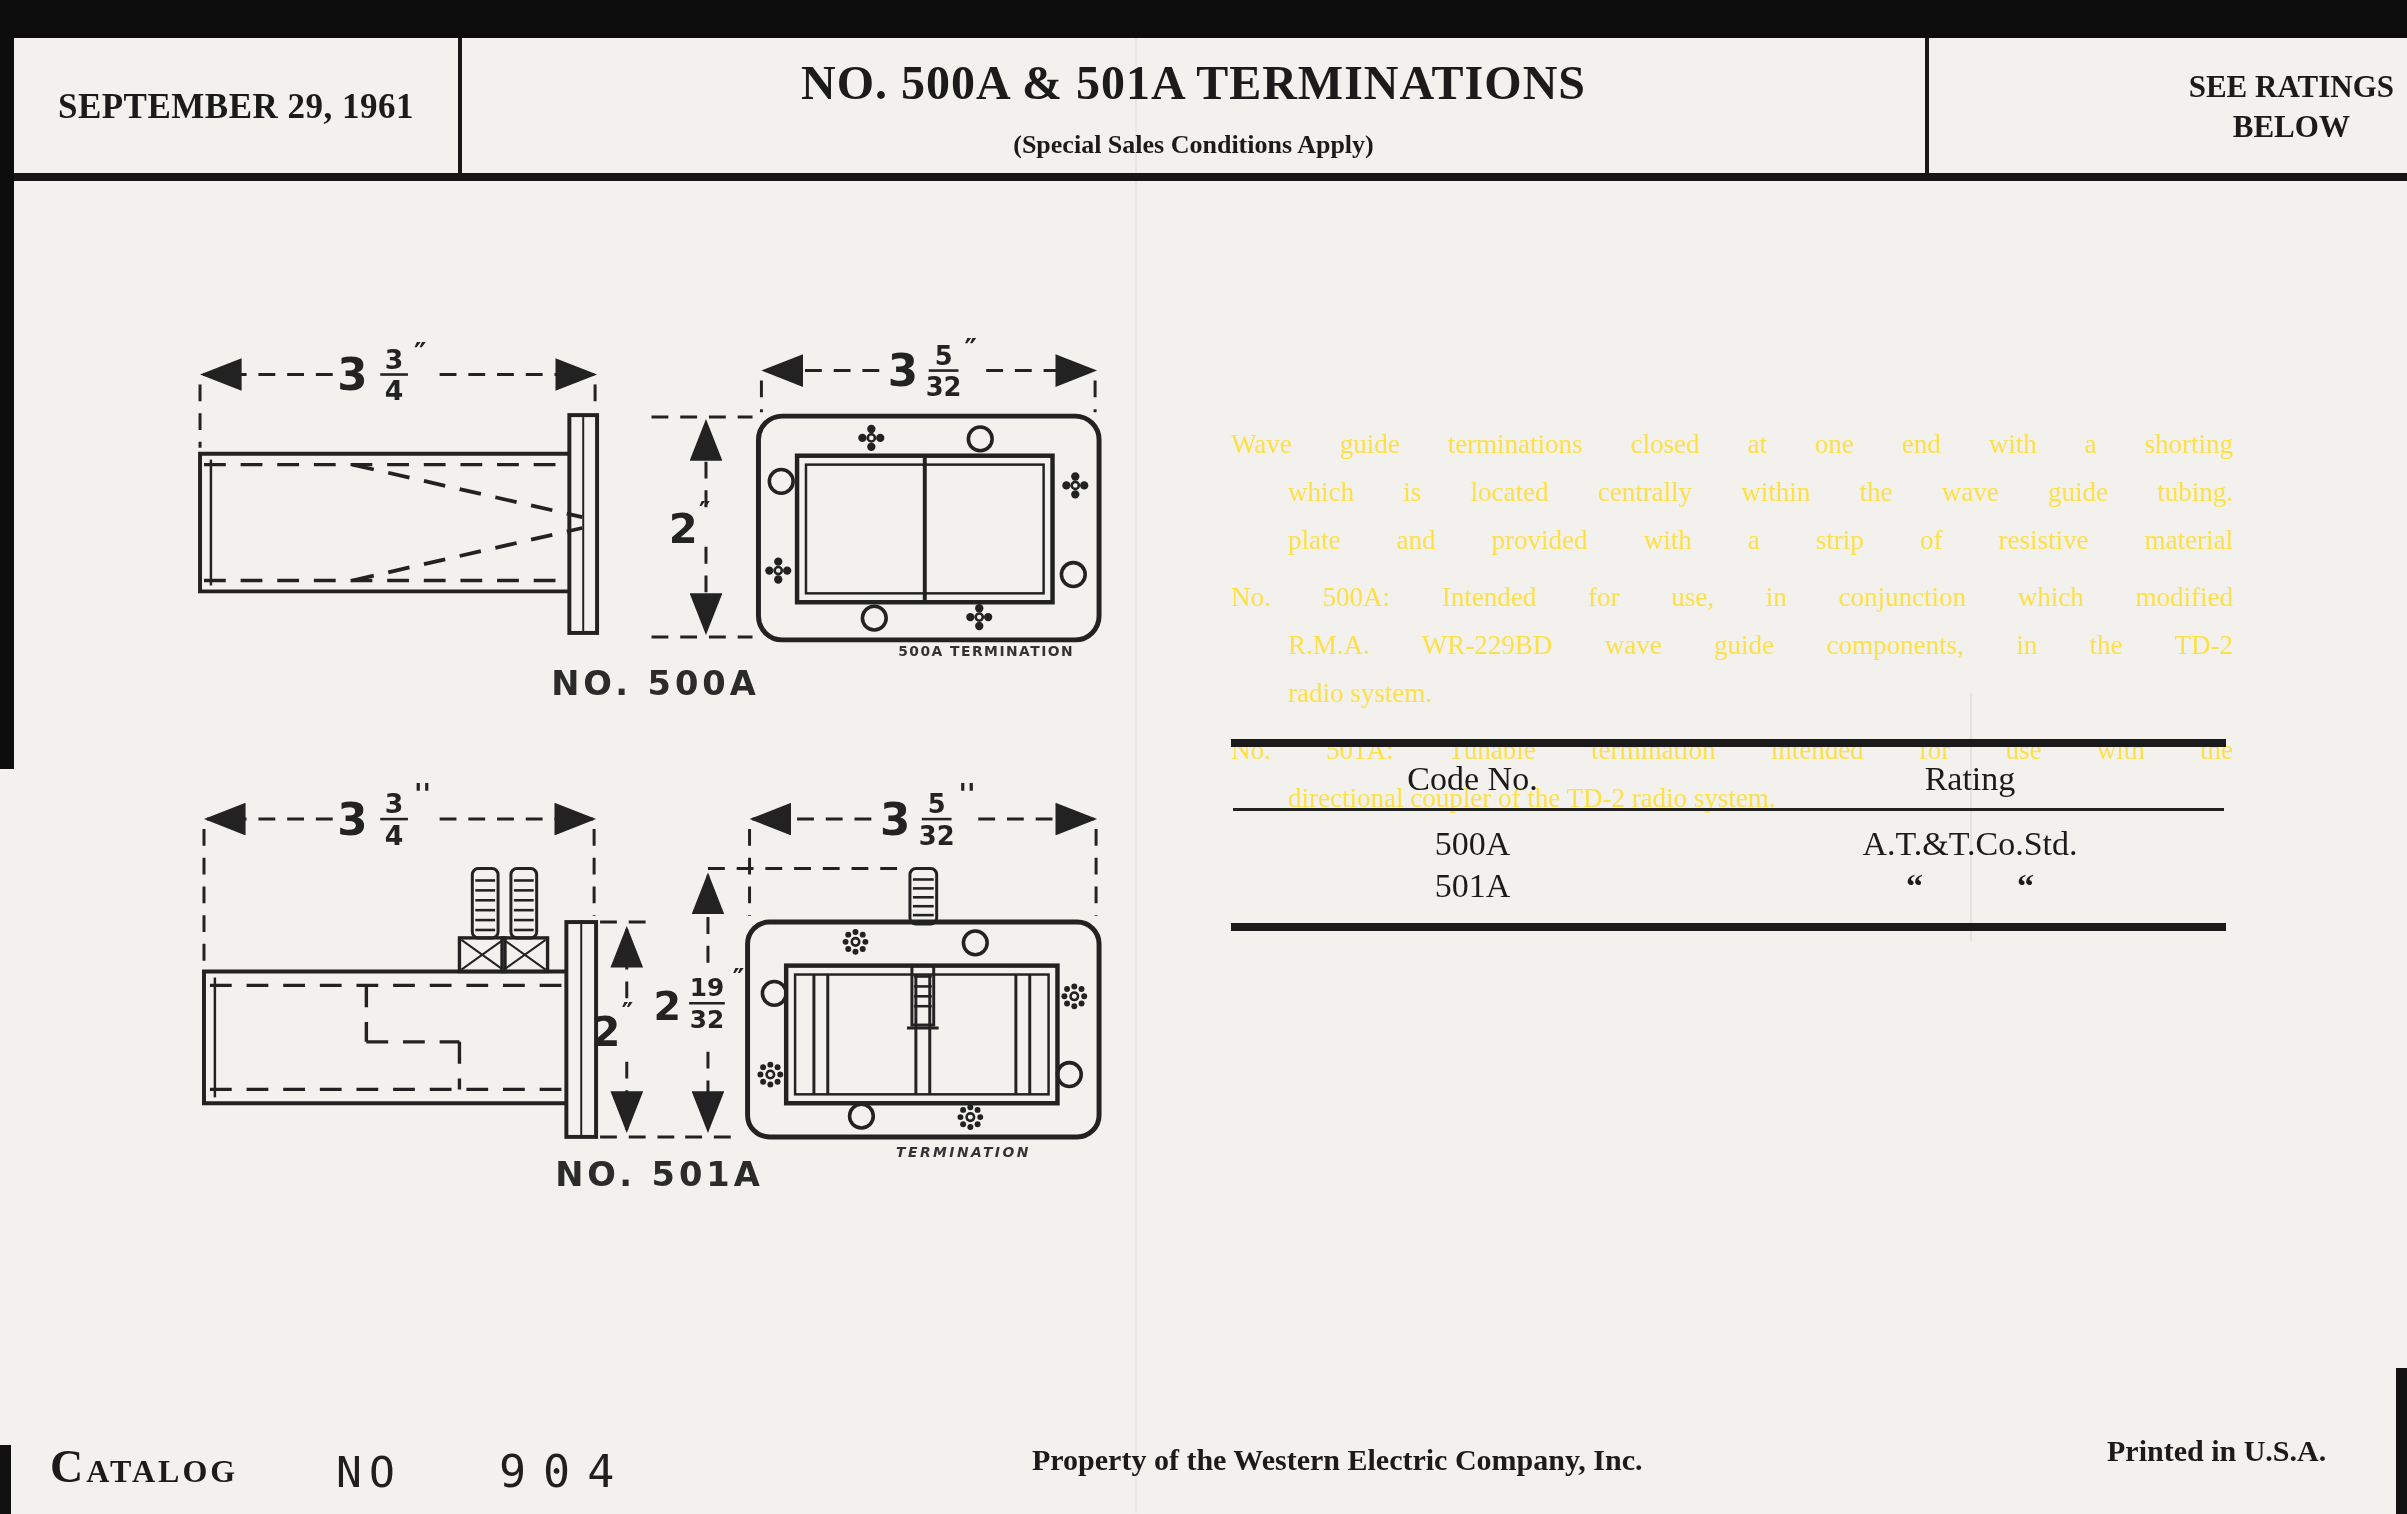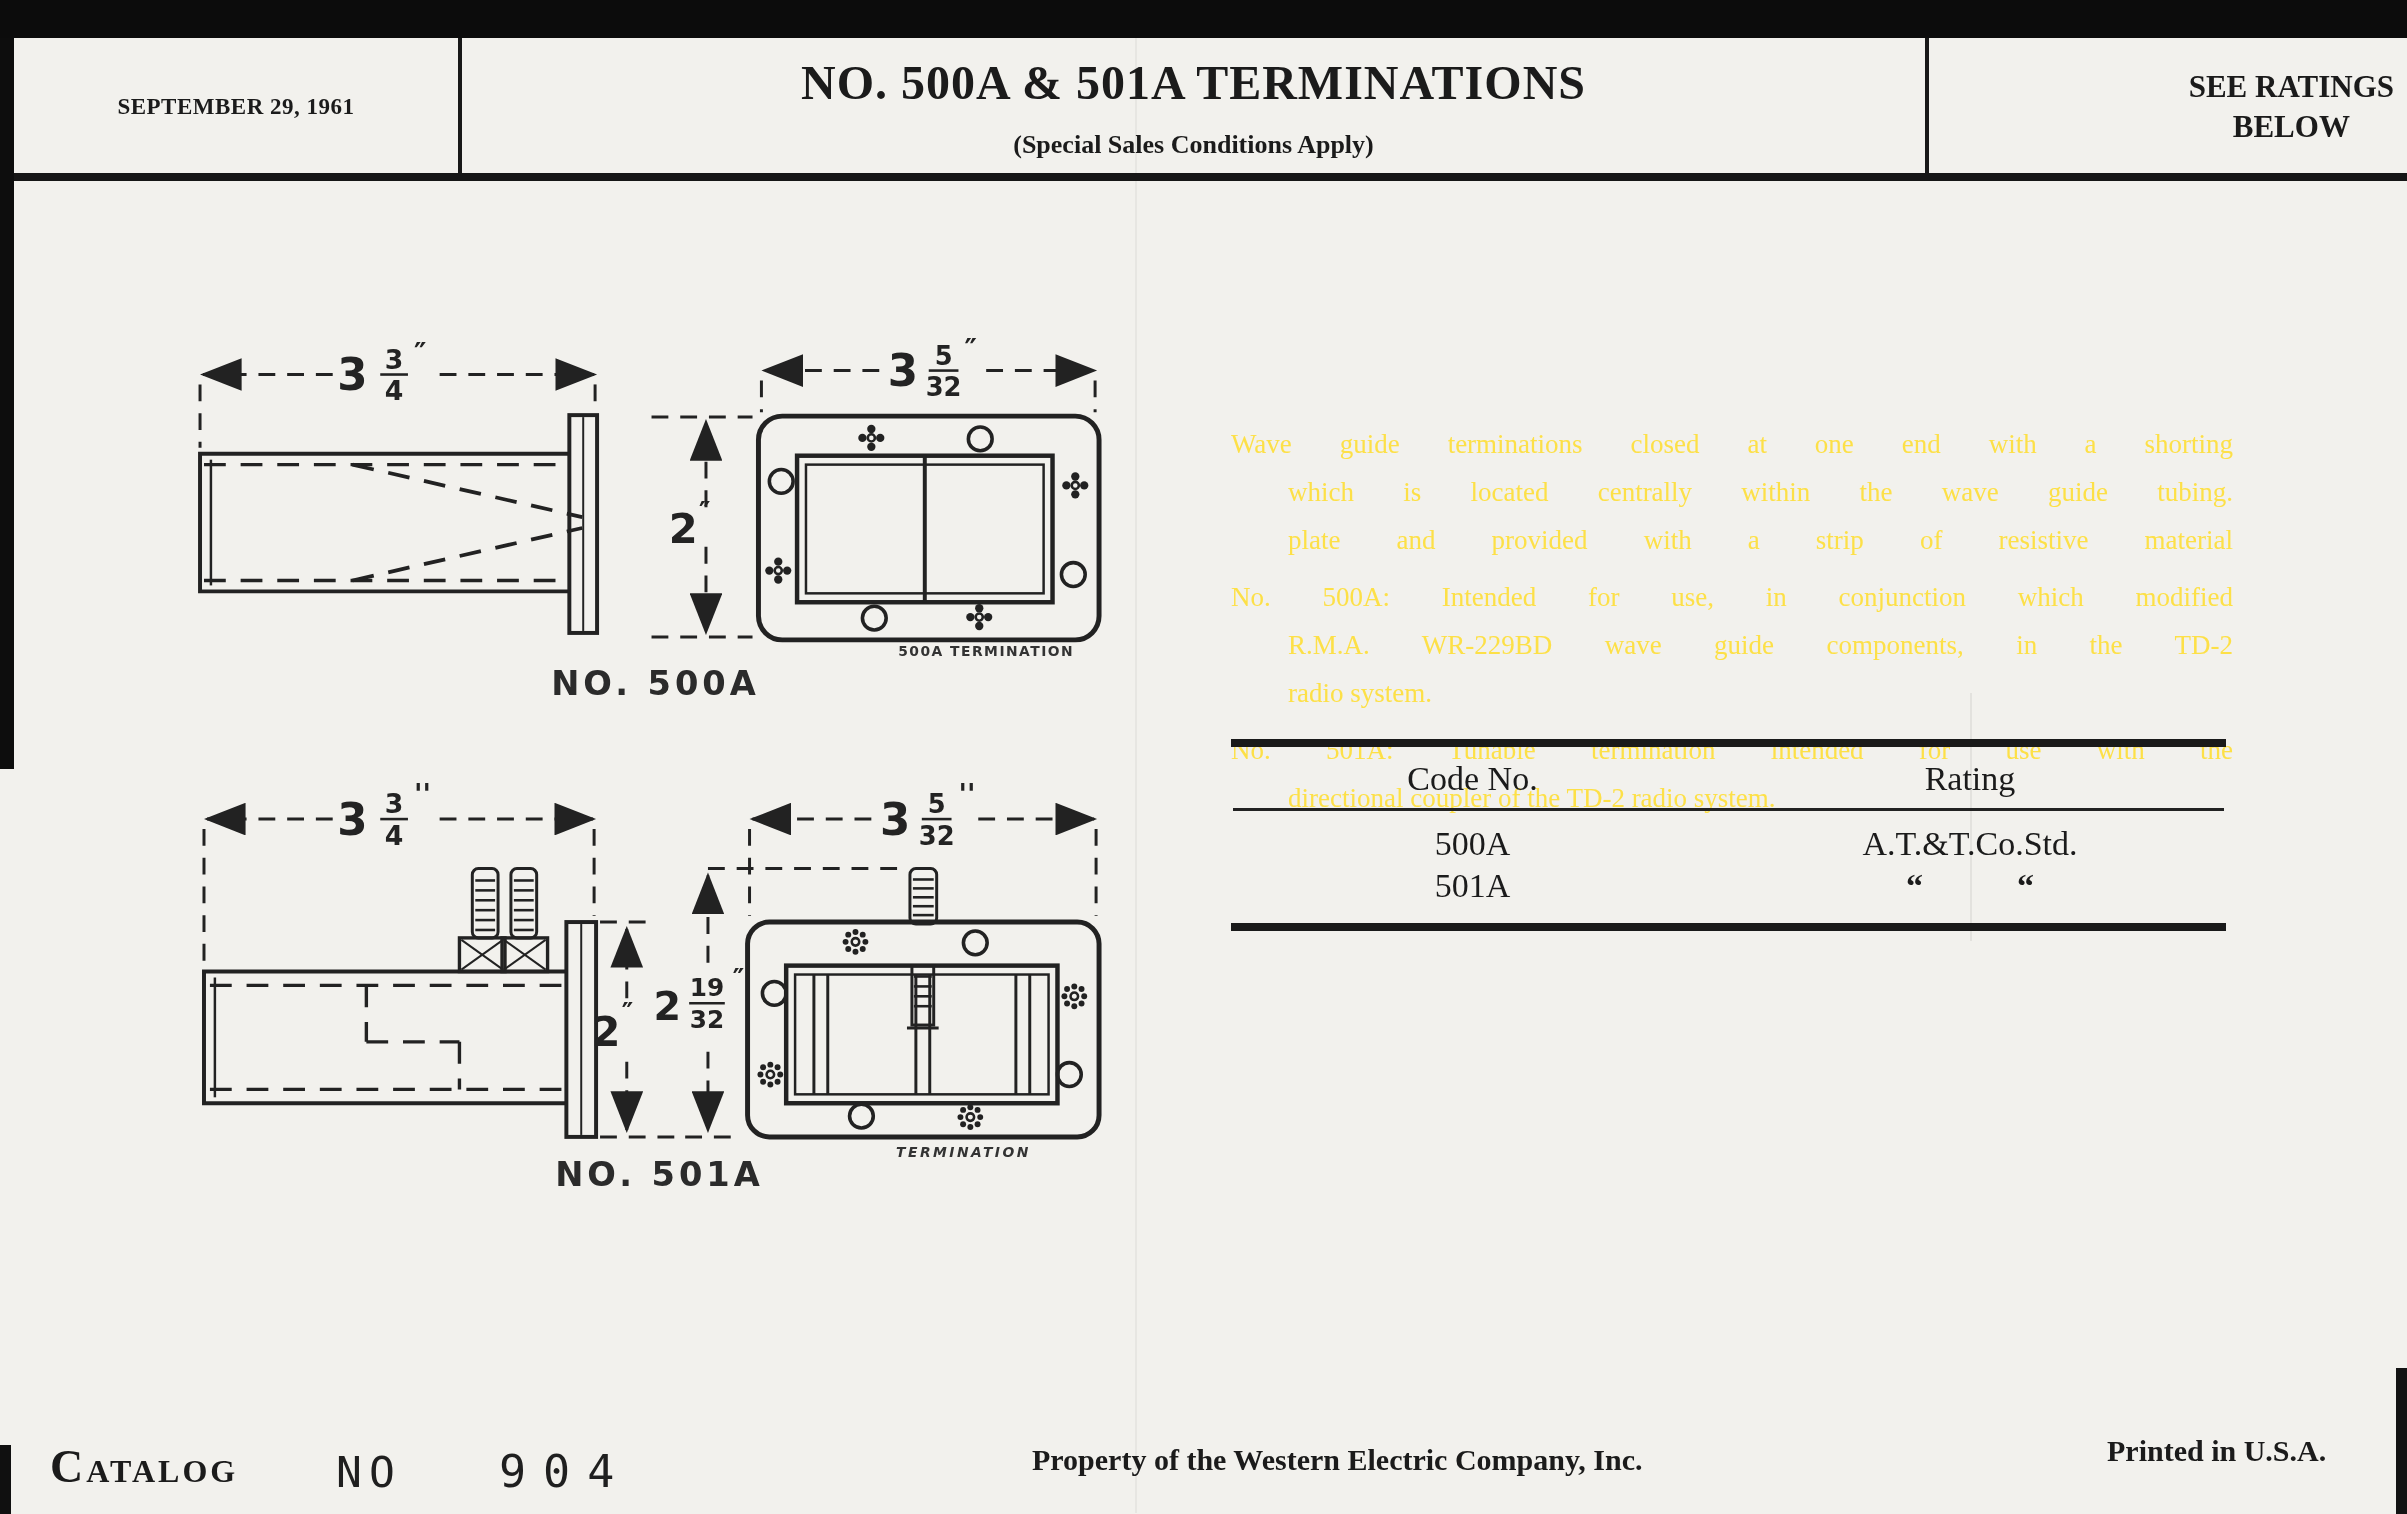--- a/index.html
+++ b/index.html
@@ -11,21 +11,21 @@
   .scan-left{position:absolute;left:0;top:38px;width:14px;height:731px;background:#0d0d0d;}
   .scan-left-low{position:absolute;left:0;top:1445px;width:11px;height:69px;background:#101010;}
   .scan-right-low{position:absolute;left:2396px;top:1368px;width:12px;height:147px;background:#131313;}
   .streak{position:absolute;background:#d9d9d4;}
   
   .hdr{position:absolute;left:14px;top:38px;width:2380px;height:138px;display:flex;}
   .hdr .cell{display:flex;flex-direction:column;align-items:center;justify-content:center;}
   .hdr .c1{width:444px;border-right:4px solid #181818;}
   .hdr .c2{width:1463px;border-right:4px solid #181818;}
   .hdr .c3{flex:1;align-items:flex-end;}
-  .date{font-size:23px;font-weight:bold;letter-spacing:0.5px;}
+  .date{font-size:35px;font-weight:bold;letter-spacing:0.5px;}
   .title{font-size:48px;font-weight:bold;letter-spacing:1px;margin-bottom:20px;}
   .subtitle{font-size:26px;font-weight:bold;}
   .ratingsnote{font-size:31px;font-weight:bold;text-align:center;line-height:40px;}
   .hdr-rule{position:absolute;left:0;top:173px;width:2408px;height:8px;background:#161616;}
   
   .desc{position:absolute;left:1231px;top:420px;width:1002px;font-size:27px;
         line-height:48px;font-weight:500;color:#fde047;}
   .desc .para{margin:0 0 9px 0;}
   .dline{padding-left:57px;}
   .dline.first{padding-left:0;}

